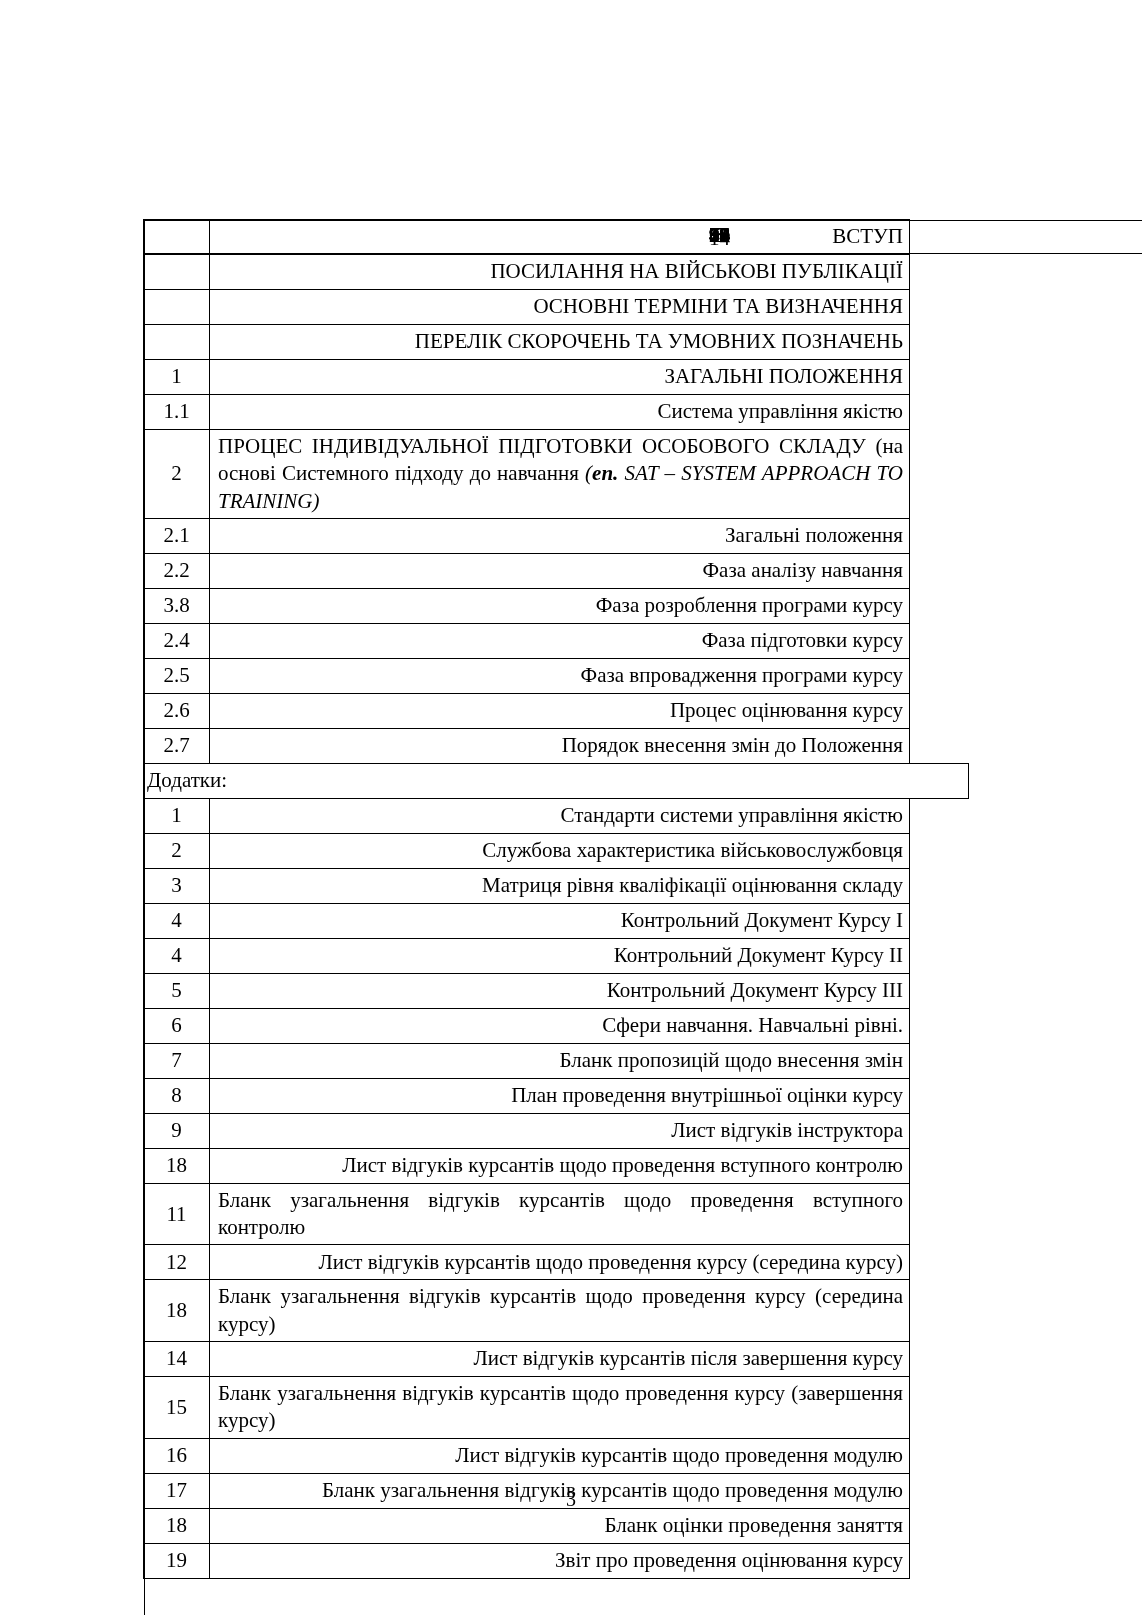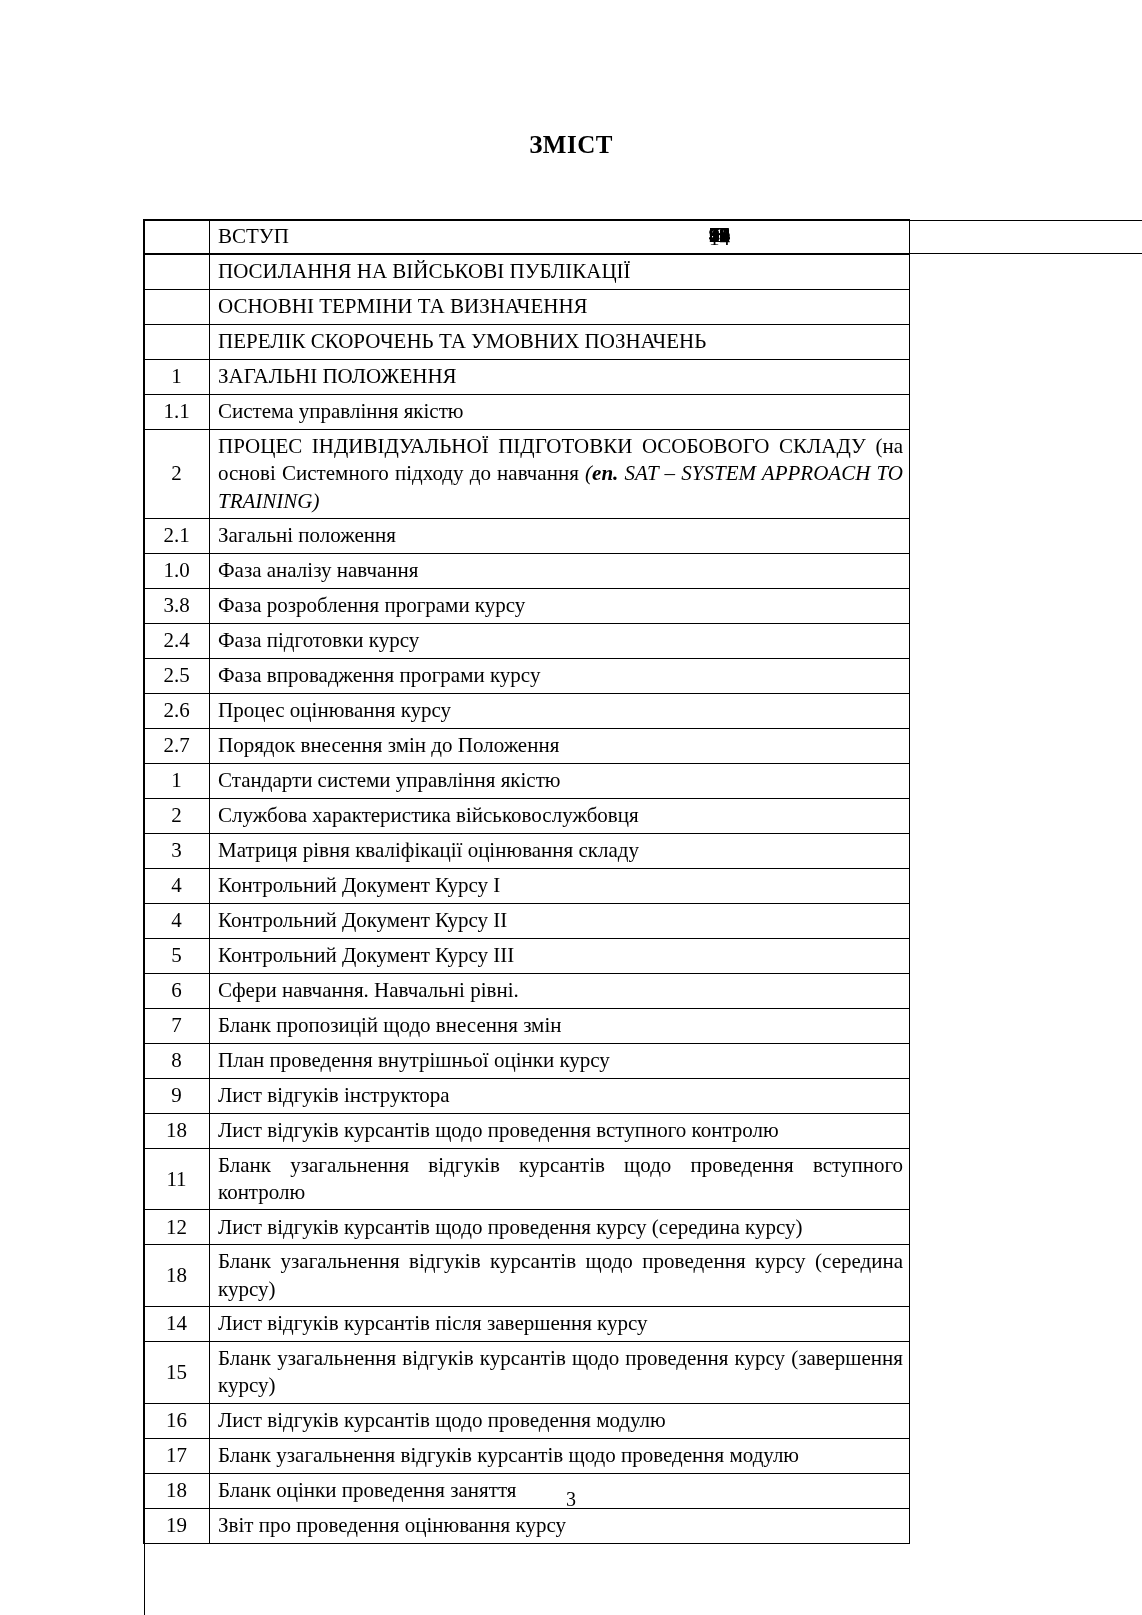--- a/index.html
+++ b/index.html
@@ -55,21 +55,21 @@
   col.c-title { width: 700px; }
   col.c-page  { width: 59px; }
 
   td.num {
     text-align: center;
     vertical-align: middle;
     padding: 1px 4px;
   }
 
   td.title {
-    text-align: left;
+    text-align: right;
     padding: 2px 6px 2px 8px;
     vertical-align: middle;
   }
 
   td.title.justify {
     text-align: justify;
     text-align-last: left;
     padding-top: 3px;
     padding-bottom: 3px;
     font-family: Liberation Serif, serif;
@@ -108,21 +108,20 @@
     width: 1142px;
     text-align: center;
     font-size: 20px;
   }
 </style>
 </head>
 <body>
 
 <div class="page">
 
-  <div class="doc-title">ЗМІСТ</div>
 
   <table class="toc-table">
     <colgroup>
       <col class="c-num">
       <col class="c-title">
       <col class="c-page">
     </colgroup>
     <tbody>
 
       <tr class="row-tall">
@@ -162,21 +161,21 @@
         <td class="title justify"><span>ПРОЦЕС ІНДИВІДУАЛЬНОЇ ПІДГОТОВКИ ОСОБОВОГО СКЛАДУ (на основі Системного підходу до навчання</span> <span class="eng-italic">(<span class="abbr">en.</span><span> SAT – SYSTEM APPROACH TO TRAINING)</span></span></td>
         <td class="page top">14</td>
       </tr>
 
       <tr class="row-tall">
         <td class="num">2.1</td>
         <td class="title">Загальні положення</td>
         <td class="page">14</td>
       </tr>
       <tr class="row-tall">
-        <td class="num">1.0</td>
+        <td class="num">2.2</td>
         <td class="title">Фаза аналізу навчання</td>
         <td class="page">15</td>
       </tr>
       <tr class="row-tall">
         <td class="num">3.8</td>
         <td class="title">Фаза розроблення програми курсу</td>
         <td class="page">19</td>
       </tr>
       <tr class="row-tall">
         <td class="num">2.4</td>
@@ -192,20 +191,23 @@
         <td class="num">2.6</td>
         <td class="title">Процес оцінювання курсу</td>
         <td class="page">29</td>
       </tr>
       <tr class="row-tall">
         <td class="num">2.7</td>
         <td class="title">Порядок внесення змін до Положення</td>
         <td class="page">34</td>
       </tr>
 
+      <tr class="row-tall">
+        <td class="section-head" colspan="3">Додатки:</td>
+      </tr>
 
       <tr class="row-tall">
         <td class="num">1</td>
         <td class="title">Стандарти системи управління якістю</td>
         <td class="page">36</td>
       </tr>
       <tr class="row-tall">
         <td class="num">2</td>
         <td class="title">Службова характеристика військовослужбовця</td>
         <td class="page">39</td>

